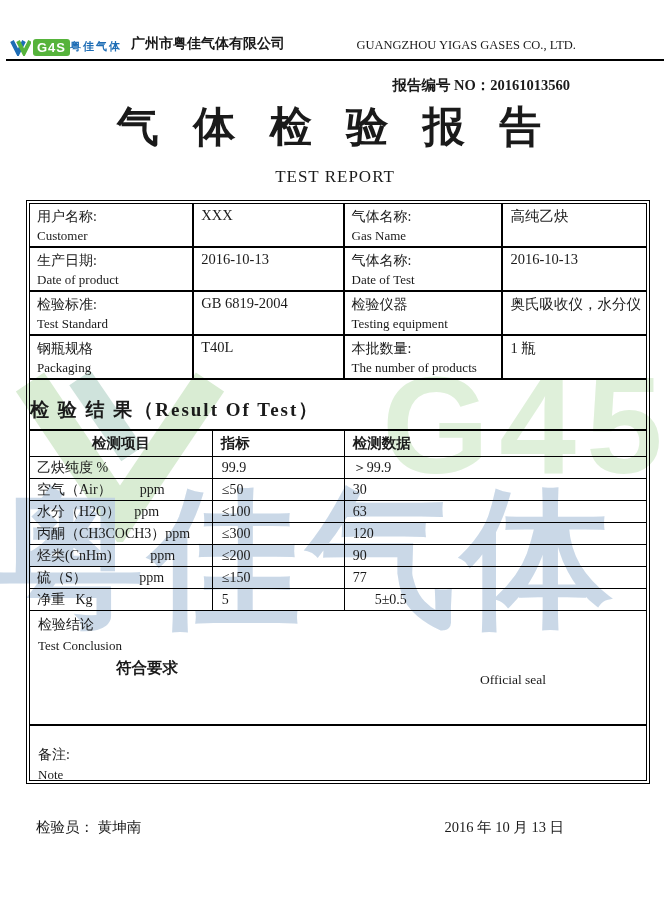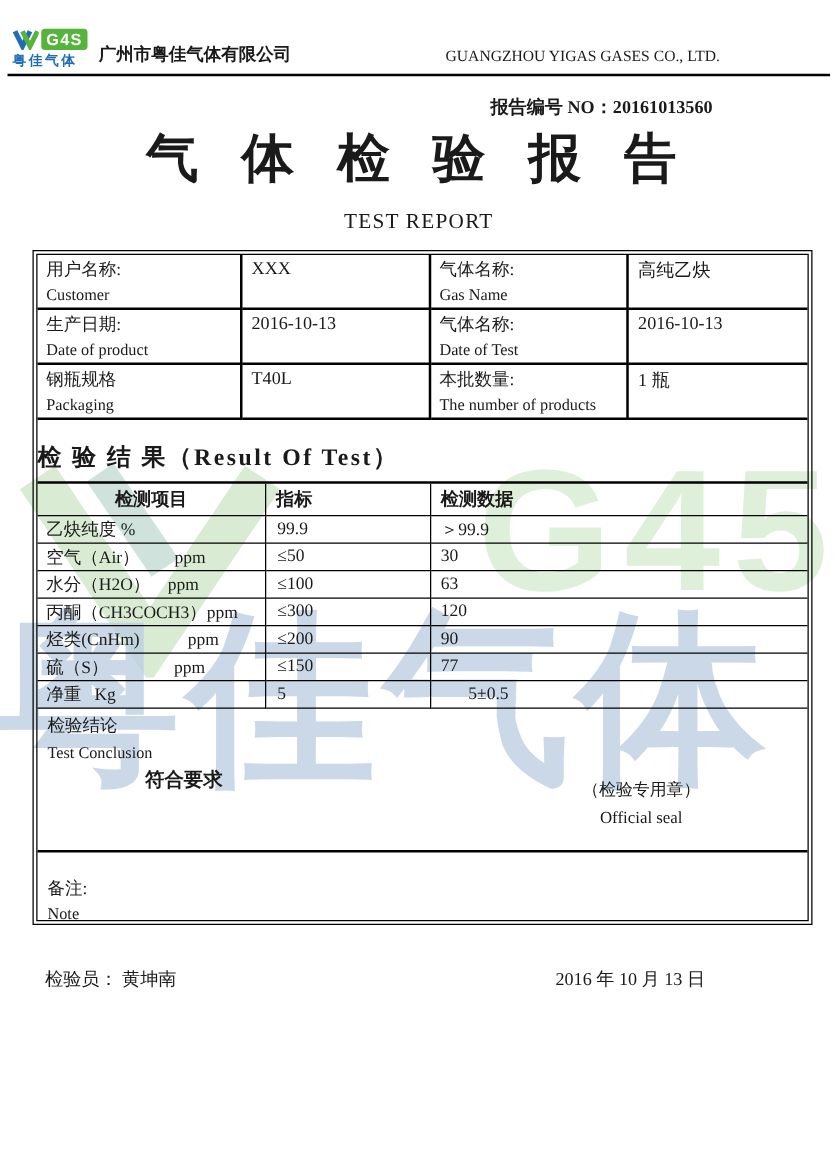--- a/index.html
+++ b/index.html
@@ -21,21 +21,21 @@
                 color:#dff0da; }
   .wm-cn { position:absolute; left:-6px; top:128px; white-space:nowrap;
            font-family:"Liberation Sans","DejaVu Sans",sans-serif;
            font-weight:bold; font-size:150px; letter-spacing:6px;
            color:#bdcfe2; opacity:.8; }
 
   .content { position:relative; z-index:1; }
 
   
   .masthead { display:flex; align-items:flex-end; padding:8px 10px 0 10px; height:56px; }
-  .logo { display:flex; flex-direction:column; align-items:flex-start; }
+  .logo { display:flex; flex-direction:row; align-items:flex-start; }
   .logo-top { display:flex; align-items:center; gap:2px; }
   .logo-word { background:#56b33b; color:#fff; border-radius:3px;
                font-family:"Liberation Sans","DejaVu Sans",sans-serif;
                font-weight:bold; font-size:13px; line-height:15px;
                padding:1px 4px; letter-spacing:1px; }
   .logo-sub { color:#1e6db5; font-family:"Liberation Sans","DejaVu Sans",sans-serif;
               font-weight:bold; font-size:11px; letter-spacing:2px; margin-top:1px; }
   .company-cn { font-weight:600; font-size:14px; margin-left:9px; padding-bottom:3px; }
   .company-en { margin-left:auto; font-size:12.5px; padding-right:84px; padding-bottom:3px; }
 
@@ -162,20 +162,32 @@
           </td>
           <td class="cell-val">2016-10-13</td>
           <td>
             <div class="cell-cn">气体名称:</div>
             <div class="cell-en">Date of Test</div>
           </td>
           <td class="cell-val last">2016-10-13</td>
         </tr>
         <tr>
           <td>
+            <div class="cell-cn">检验标准:</div>
+            <div class="cell-en">Test Standard</div>
+          </td>
+          <td class="cell-val">GB 6819-2004</td>
+          <td>
+            <div class="cell-cn">检验仪器</div>
+            <div class="cell-en">Testing equipment</div>
+          </td>
+          <td class="cell-val last">奥氏吸收仪，水分仪</td>
+        </tr>
+        <tr>
+          <td>
             <div class="cell-cn">钢瓶规格</div>
             <div class="cell-en">Packaging</div>
           </td>
           <td class="cell-val">T40L</td>
           <td>
             <div class="cell-cn">本批数量:</div>
             <div class="cell-en">The number of products</div>
           </td>
           <td class="cell-val last">1 瓶</td>
         </tr>
@@ -232,21 +244,20 @@
           <td class="data last">5±0.5</td>
         </tr>
       </tbody>
         </table>
 
       <div class="conclusion">
         <div class="concl-cn">检验结论</div>
         <div class="concl-en">Test Conclusion</div>
         <div class="verdict">符合要求</div>
         <div class="seal">
-          <div class="seal-cn">（检验专用章）</div>
           <div class="seal-en">Official seal</div>
         </div>
       </div>
 
       <div class="note">
         <div class="note-cn">备注:</div>
         <div class="note-en">Note</div>
       </div>
 
     </div>

